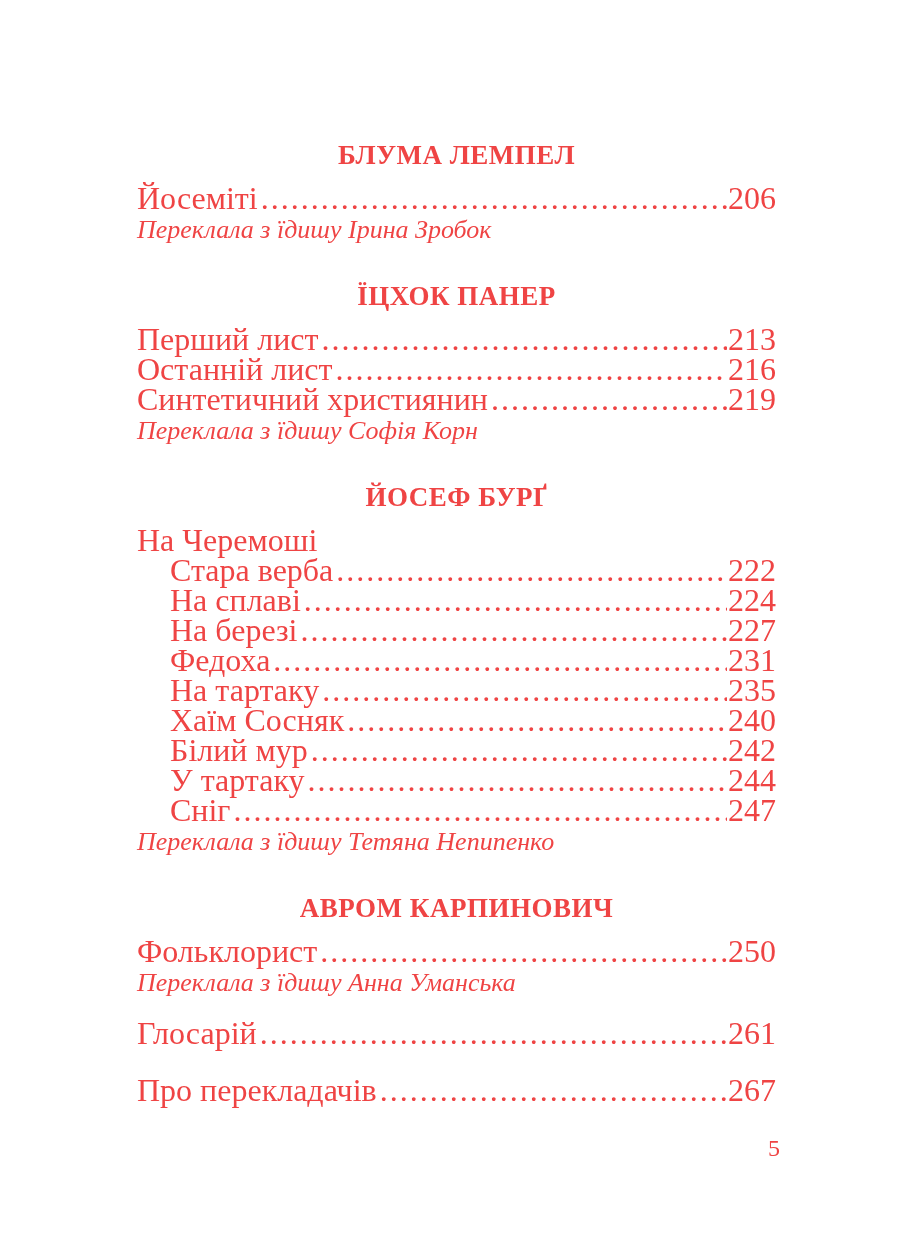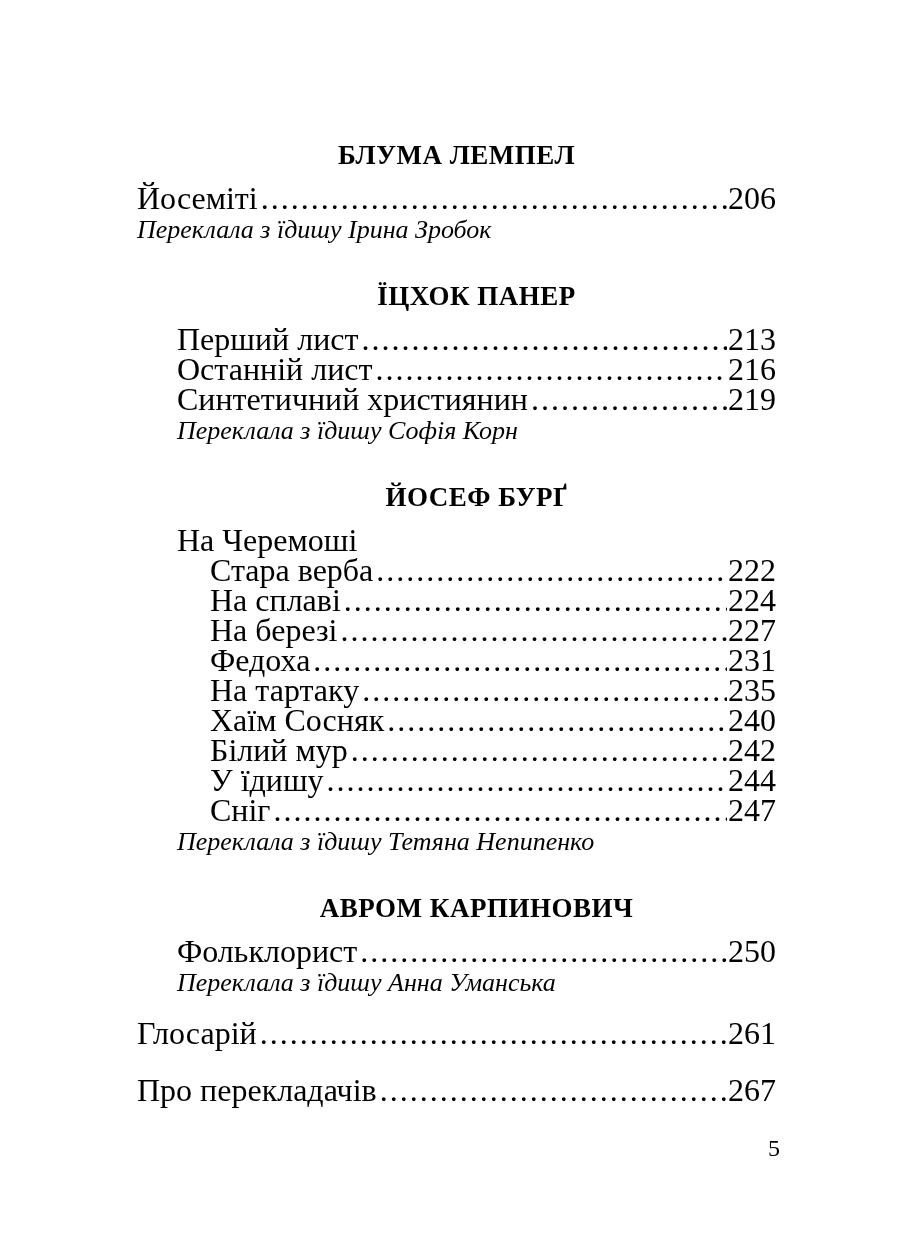--- a/index.html
+++ b/index.html
@@ -5,32 +5,32 @@
   html, body {
     margin: 0;
     padding: 0;
     background: #ffffff;
   }
   .page {
     position: relative;
     width: 916px;
     height: 1241px;
     background: #ffffff;
-    color: #000000;
+    color: #ef4444;
     font-family: "Liberation Serif", "DejaVu Serif", serif;
     overflow: hidden;
   }
   .content {
     position: absolute;
     left: 137px;
     top: 138px;
     width: 639px;
   }
   .toc-section { margin: 0; }
-  .toc-section + .toc-section { margin-top: 34px; margin-left: 40px; }
+  .toc-section + .toc-section { margin-top: 34px; }
   .section-heading {
     font-size: 27px;
     line-height: 34px;
     font-weight: bold;
     text-align: center;
     letter-spacing: 0.5px;
     margin: 0 0 11px 0;
   }
   .toc-line {
     display: flex;
@@ -134,21 +134,21 @@
           <span class="toc-title">Хаїм Сосняк</span>
           <span class="toc-dots"></span>
           <span class="toc-page">240</span>
         </div>
         <div class="toc-line indented">
           <span class="toc-title">Білий мур</span>
           <span class="toc-dots"></span>
           <span class="toc-page">242</span>
         </div>
         <div class="toc-line indented">
-          <span class="toc-title">У їдишу</span>
+          <span class="toc-title">У тартаку</span>
           <span class="toc-dots"></span>
           <span class="toc-page">244</span>
         </div>
         <div class="toc-line indented">
           <span class="toc-title">Сніг</span>
           <span class="toc-dots"></span>
           <span class="toc-page">247</span>
         </div>
         <div class="translator">Переклала з їдишу Тетяна Непипенко</div>
       </section>

